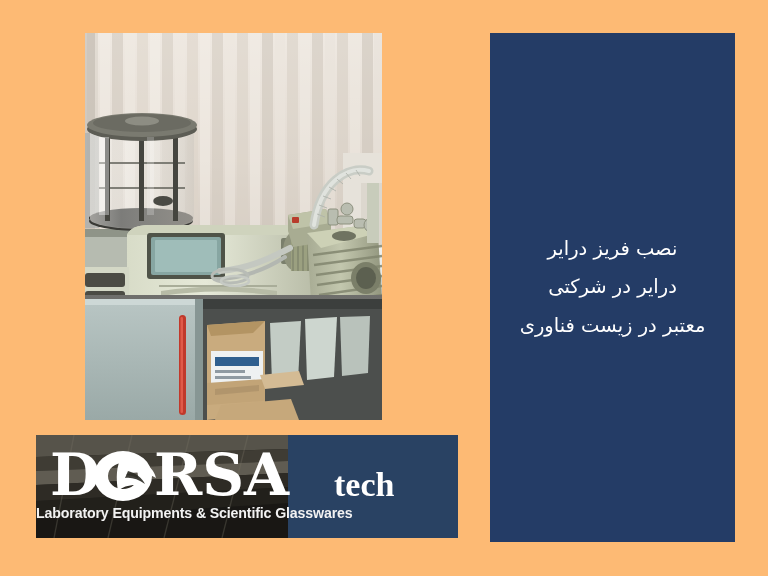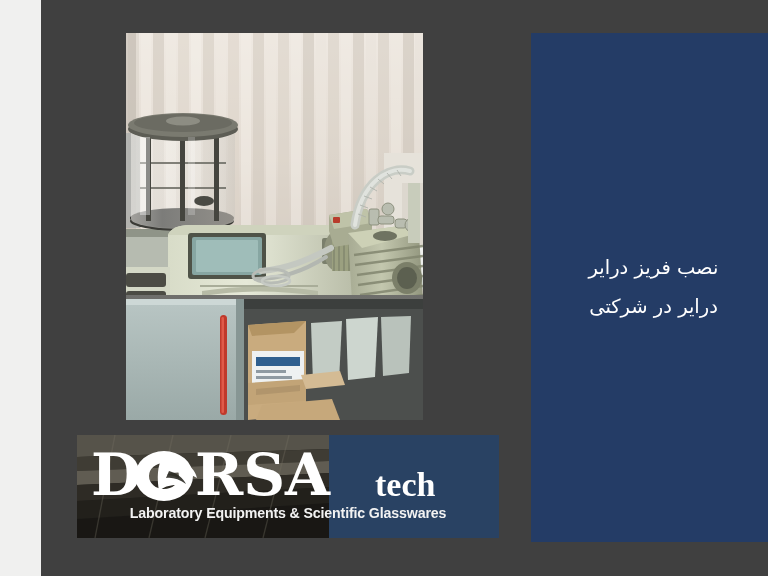--- a/index.html
+++ b/index.html
@@ -11,22 +11,21 @@
     height: 576px;
     background: #f0f0ef;
     font-family: "DejaVu Sans", sans-serif;
     overflow: hidden;
     position: relative;
   }
 
   #slide {
     position: absolute;
     inset: 0;
-    background: #404040;
-    margin-left: 41px;
+    background: #fdba74;
   }
 
   
   #photo {
     position: absolute;
     left: 85px;
     top: 33px;
     width: 297px;
     height: 387px;
     overflow: hidden;
@@ -91,21 +90,21 @@
     top: 12px;
     width: 422px;
     height: 58px;
     color: #ffffff;
   }
   #logo-tagline {
     position: absolute;
     left: 0;
     top: 70px;
     width: 422px;
-    text-align: center;
+    text-align: left;
     color: #f2f2f2;
     font-family: "Liberation Sans", sans-serif;
     font-size: 14.2px;
     font-weight: 700;
     letter-spacing: -0.15px;
     white-space: nowrap;
   }
 </style>
 </head>
 <body>
@@ -340,20 +339,21 @@
         <path d="M136 372 L206 366 L214 387 L130 387 Z" fill="#c6a87b"></path>
         <path d="M175 342 L214 338 L219 352 L180 356 Z" fill="#d4bb94"></path>
       </g>
     </svg>
   </div>
 
   <div id="navy-panel">
     <div id="navy-text">
       <span class="ln">نصب فریز درایر</span>
       <span class="ln">درایر در شرکتی</span>
+      <span class="ln">معتبر در زیست فناوری</span>
     </div>
   </div>
 
   <div id="logo">
 
     <div id="logo-photo-bg">
       <svg width="252" height="103" viewBox="0 0 252 103">
         <rect x="0" y="0" width="252" height="103" fill="#2c2b26"></rect>
         <g opacity="0.95">
           <path d="M0 0 L252 0 L252 14 L0 22 Z" fill="#6e6a5e"></path>

